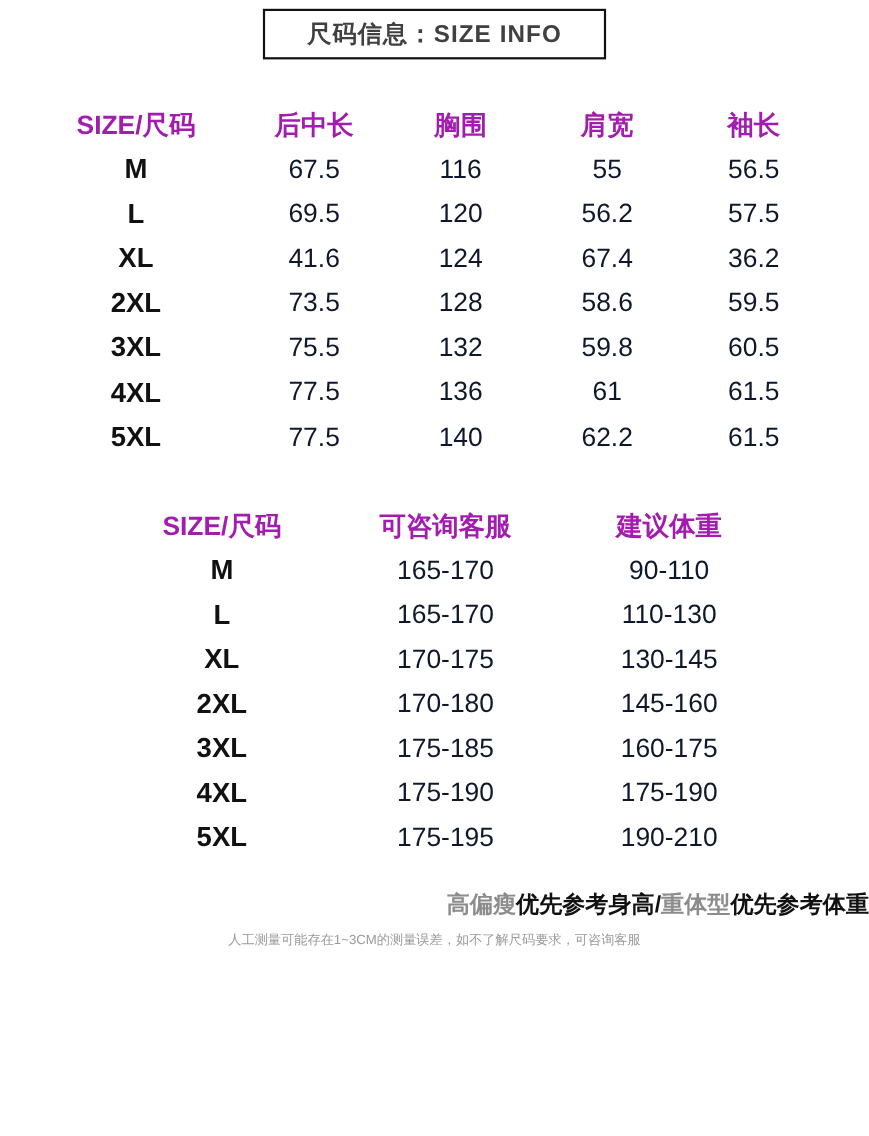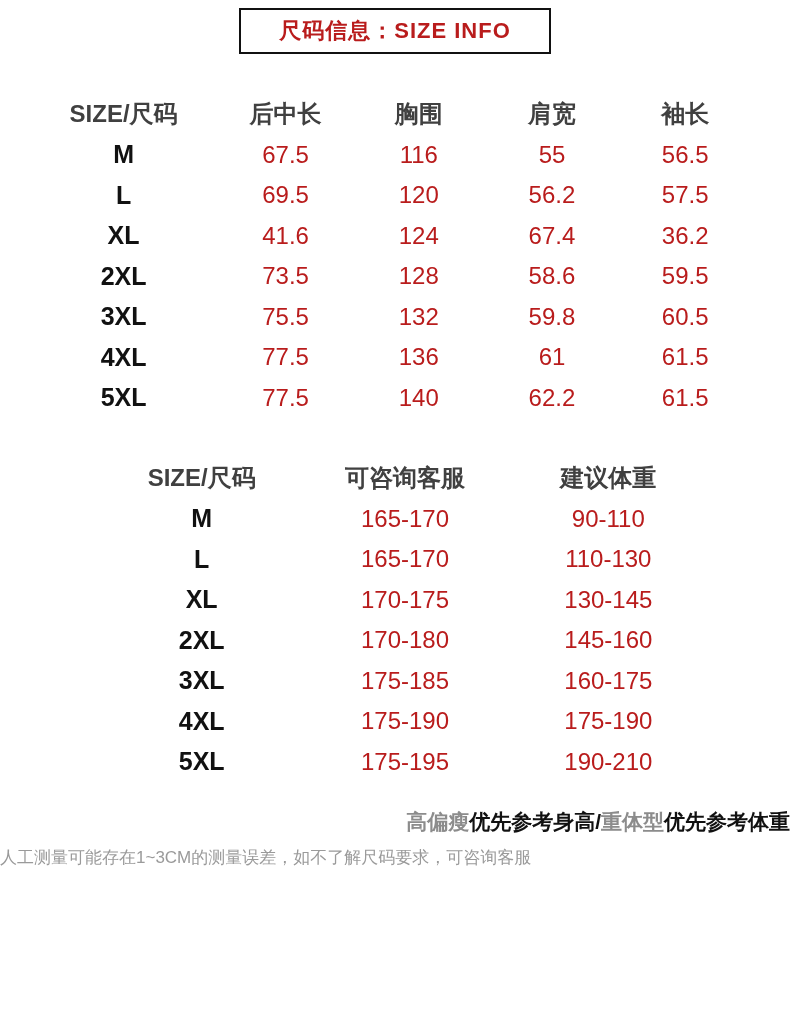--- a/index.html
+++ b/index.html
@@ -24,21 +24,21 @@
     height: 46px;
     display: flex;
     align-items: center;
     justify-content: center;
   }
   .title-box.first { margin-top: 8px; }
   .title-box.second { margin-top: 66px; height: 48px; }
   .title-text {
     font-size: 22px;
     font-weight: bold;
-    color: #b91c1c;
+    color: #404040;
     letter-spacing: 1px;
     white-space: nowrap;
   }
   table { border-collapse: collapse; table-layout: fixed; }
   .size-table {
     width: 720px;
     margin: 40px 0 0 30px;
   }
   .size-table col.c0 { width: 26%; }
   .size-table col.c1 { width: 19%; }
@@ -53,44 +53,44 @@
   th, td {
     height: 40.5px;
     padding: 0;
     text-align: center;
     vertical-align: middle;
     white-space: nowrap;
   }
   th.col-head {
     font-size: 24px;
     font-weight: bold;
-    color: #404040;
+    color: #a21caf;
   }
   th.size-label {
     font-size: 25px;
     font-weight: bold;
     color: #111111;
   }
   td.value-cell {
     font-size: 24px;
     font-weight: normal;
-    color: #b91c1c;
+    color: #0f172a;
   }
   .footer-note {
     margin-top: 26px;
     text-align: right;
     font-size: 21px;
     font-weight: bold;
     color: #111111;
   }
   .footer-note .muted { color: #8c8c8c; }
   .disclaimer {
     margin-top: 10px;
-    text-align: left;
-    font-size: 17px;
+    text-align: center;
+    font-size: 12px;
     font-weight: normal;
     color: #9a9a9a;
   }
 </style>
 </head>
 <body>
 
 <div class="page">
 
   <div class="title-box first">

